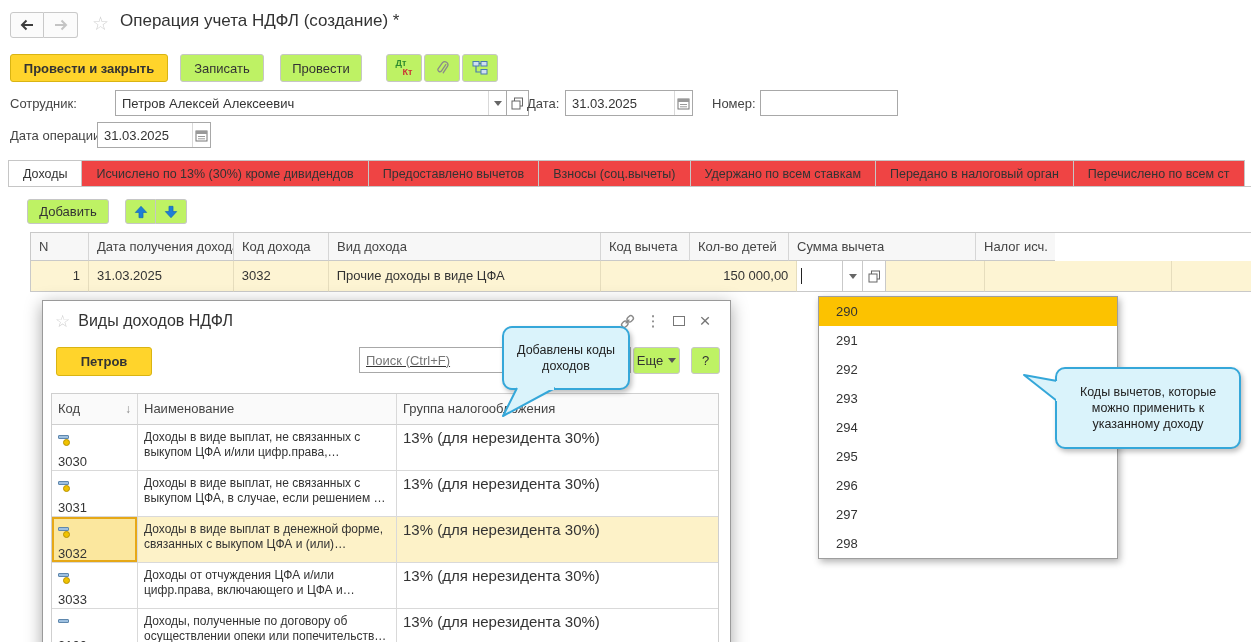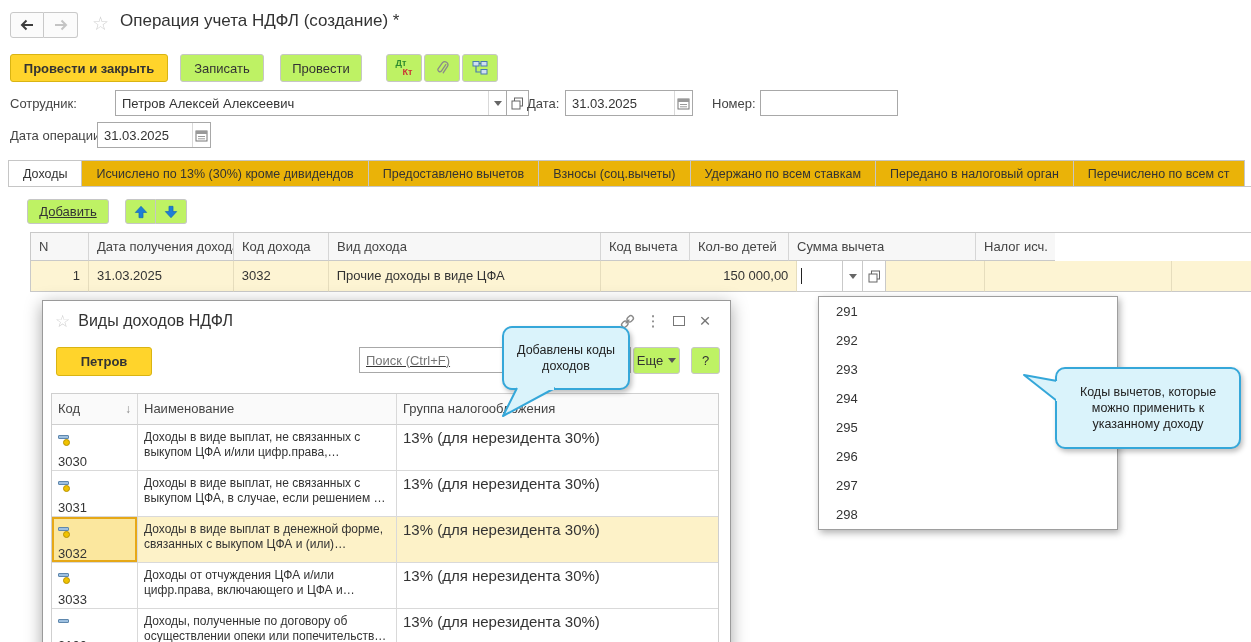--- a/index.html
+++ b/index.html
@@ -30,21 +30,21 @@
   
   .lbl { font-size:13px; color:#444; white-space:nowrap; }
   .field { border:1px solid #a8a8a8; background:#fff; height:26px; display:flex; align-items:center; }
   .field input { border:none; outline:none; flex:1; height:100%; padding:0 6px; font:inherit; color:#333; background:transparent; min-width:0;}
   .dd-seg { width:18px; height:100%; display:flex; align-items:center; justify-content:center; border-left:1px solid #d9d9d9; }
   .tri-down { width:0; height:0; border-left:4px solid transparent; border-right:4px solid transparent; border-top:5px solid #666; }
   .open-seg { width:22px; height:26px; border:1px solid #a8a8a8; border-left:none; display:flex; align-items:center; justify-content:center; background:#fff; }
 
   
   .tabstrip { left:8px; top:160px; width:1243px; height:27px; display:flex; overflow:hidden; border-bottom:1px solid #c6c6c6; }
-  .tab { padding:0 14px; height:27px; line-height:26px; background:#eab308; border:1px solid #c6c6c6;
+  .tab { padding:0 14px; height:27px; line-height:26px; background:#ef4444; border:1px solid #c6c6c6;
          border-left:none; white-space:nowrap; font-size:12.5px; color:#333; }
   .tab:first-child { border-left:1px solid #c6c6c6; }
   .tab.active { background:#fff; border-bottom:1px solid #fff; }
 
   
   .arrow-btn { width:31px; height:25px; }
 
   
   .mtable { left:30px; top:232px; width:1221px; border-top:1px solid #c9c9c9; border-left:1px solid #c9c9c9; }
   .mhead, .mrow { display:flex; }
@@ -193,21 +193,21 @@
 <div class="abs tabstrip" id="tabstrip">
     <div class="tab active">Доходы</div>
     <div class="tab">Исчислено по 13% (30%) кроме дивидендов</div>
     <div class="tab">Предоставлено вычетов</div>
     <div class="tab">Взносы (соц.вычеты)</div>
     <div class="tab">Удержано по всем ставкам</div>
     <div class="tab">Передано в налоговый орган</div>
     <div class="tab">Перечислено по всем ст</div>
   </div>
 
-<div class="abs btn" style="left:27px; top:199px; width:82px; height:25px;text-decoration:underline;">Добавить</div>
+<div class="abs btn" style="left:27px; top:199px; width:82px; height:25px;">Добавить</div>
 <div class="abs" style="left:125px; top:199px; display:flex;">
   <div class="btn arrow-btn" style="border-radius:3px 0 0 3px;">
     <svg width="14" height="14" viewBox="0 0 16 16">
       <path d="M8 1.5 L14.5 8.5 H10.3 V14.5 H5.7 V8.5 H1.5 Z" fill="#1e7ed6" stroke="#1565b5" stroke-width="0.8"></path>
     </svg>
   </div>
   <div class="btn arrow-btn" style="border-radius:0 3px 3px 0; border-left:none;">
     <svg width="14" height="14" viewBox="0 0 16 16" style="transform:rotate(180deg);">
       <path d="M8 1.5 L14.5 8.5 H10.3 V14.5 H5.7 V8.5 H1.5 Z" fill="#1e7ed6" stroke="#1565b5" stroke-width="0.8"></path>
     </svg>
@@ -245,20 +245,21 @@
         </svg>
       </div>
     </div>
     <div class="mc6"></div>
     <div class="mc7"></div>
     <div class="mc8"></div>
   </div>
 </div>
 
 <div class="abs ddlist" id="ddlist">
+    <div class="dd-item sel">290</div>
     <div class="dd-item">291</div>
     <div class="dd-item">292</div>
     <div class="dd-item">293</div>
     <div class="dd-item">294</div>
     <div class="dd-item">295</div>
     <div class="dd-item">296</div>
     <div class="dd-item">297</div>
     <div class="dd-item">298</div>
   </div>
 

